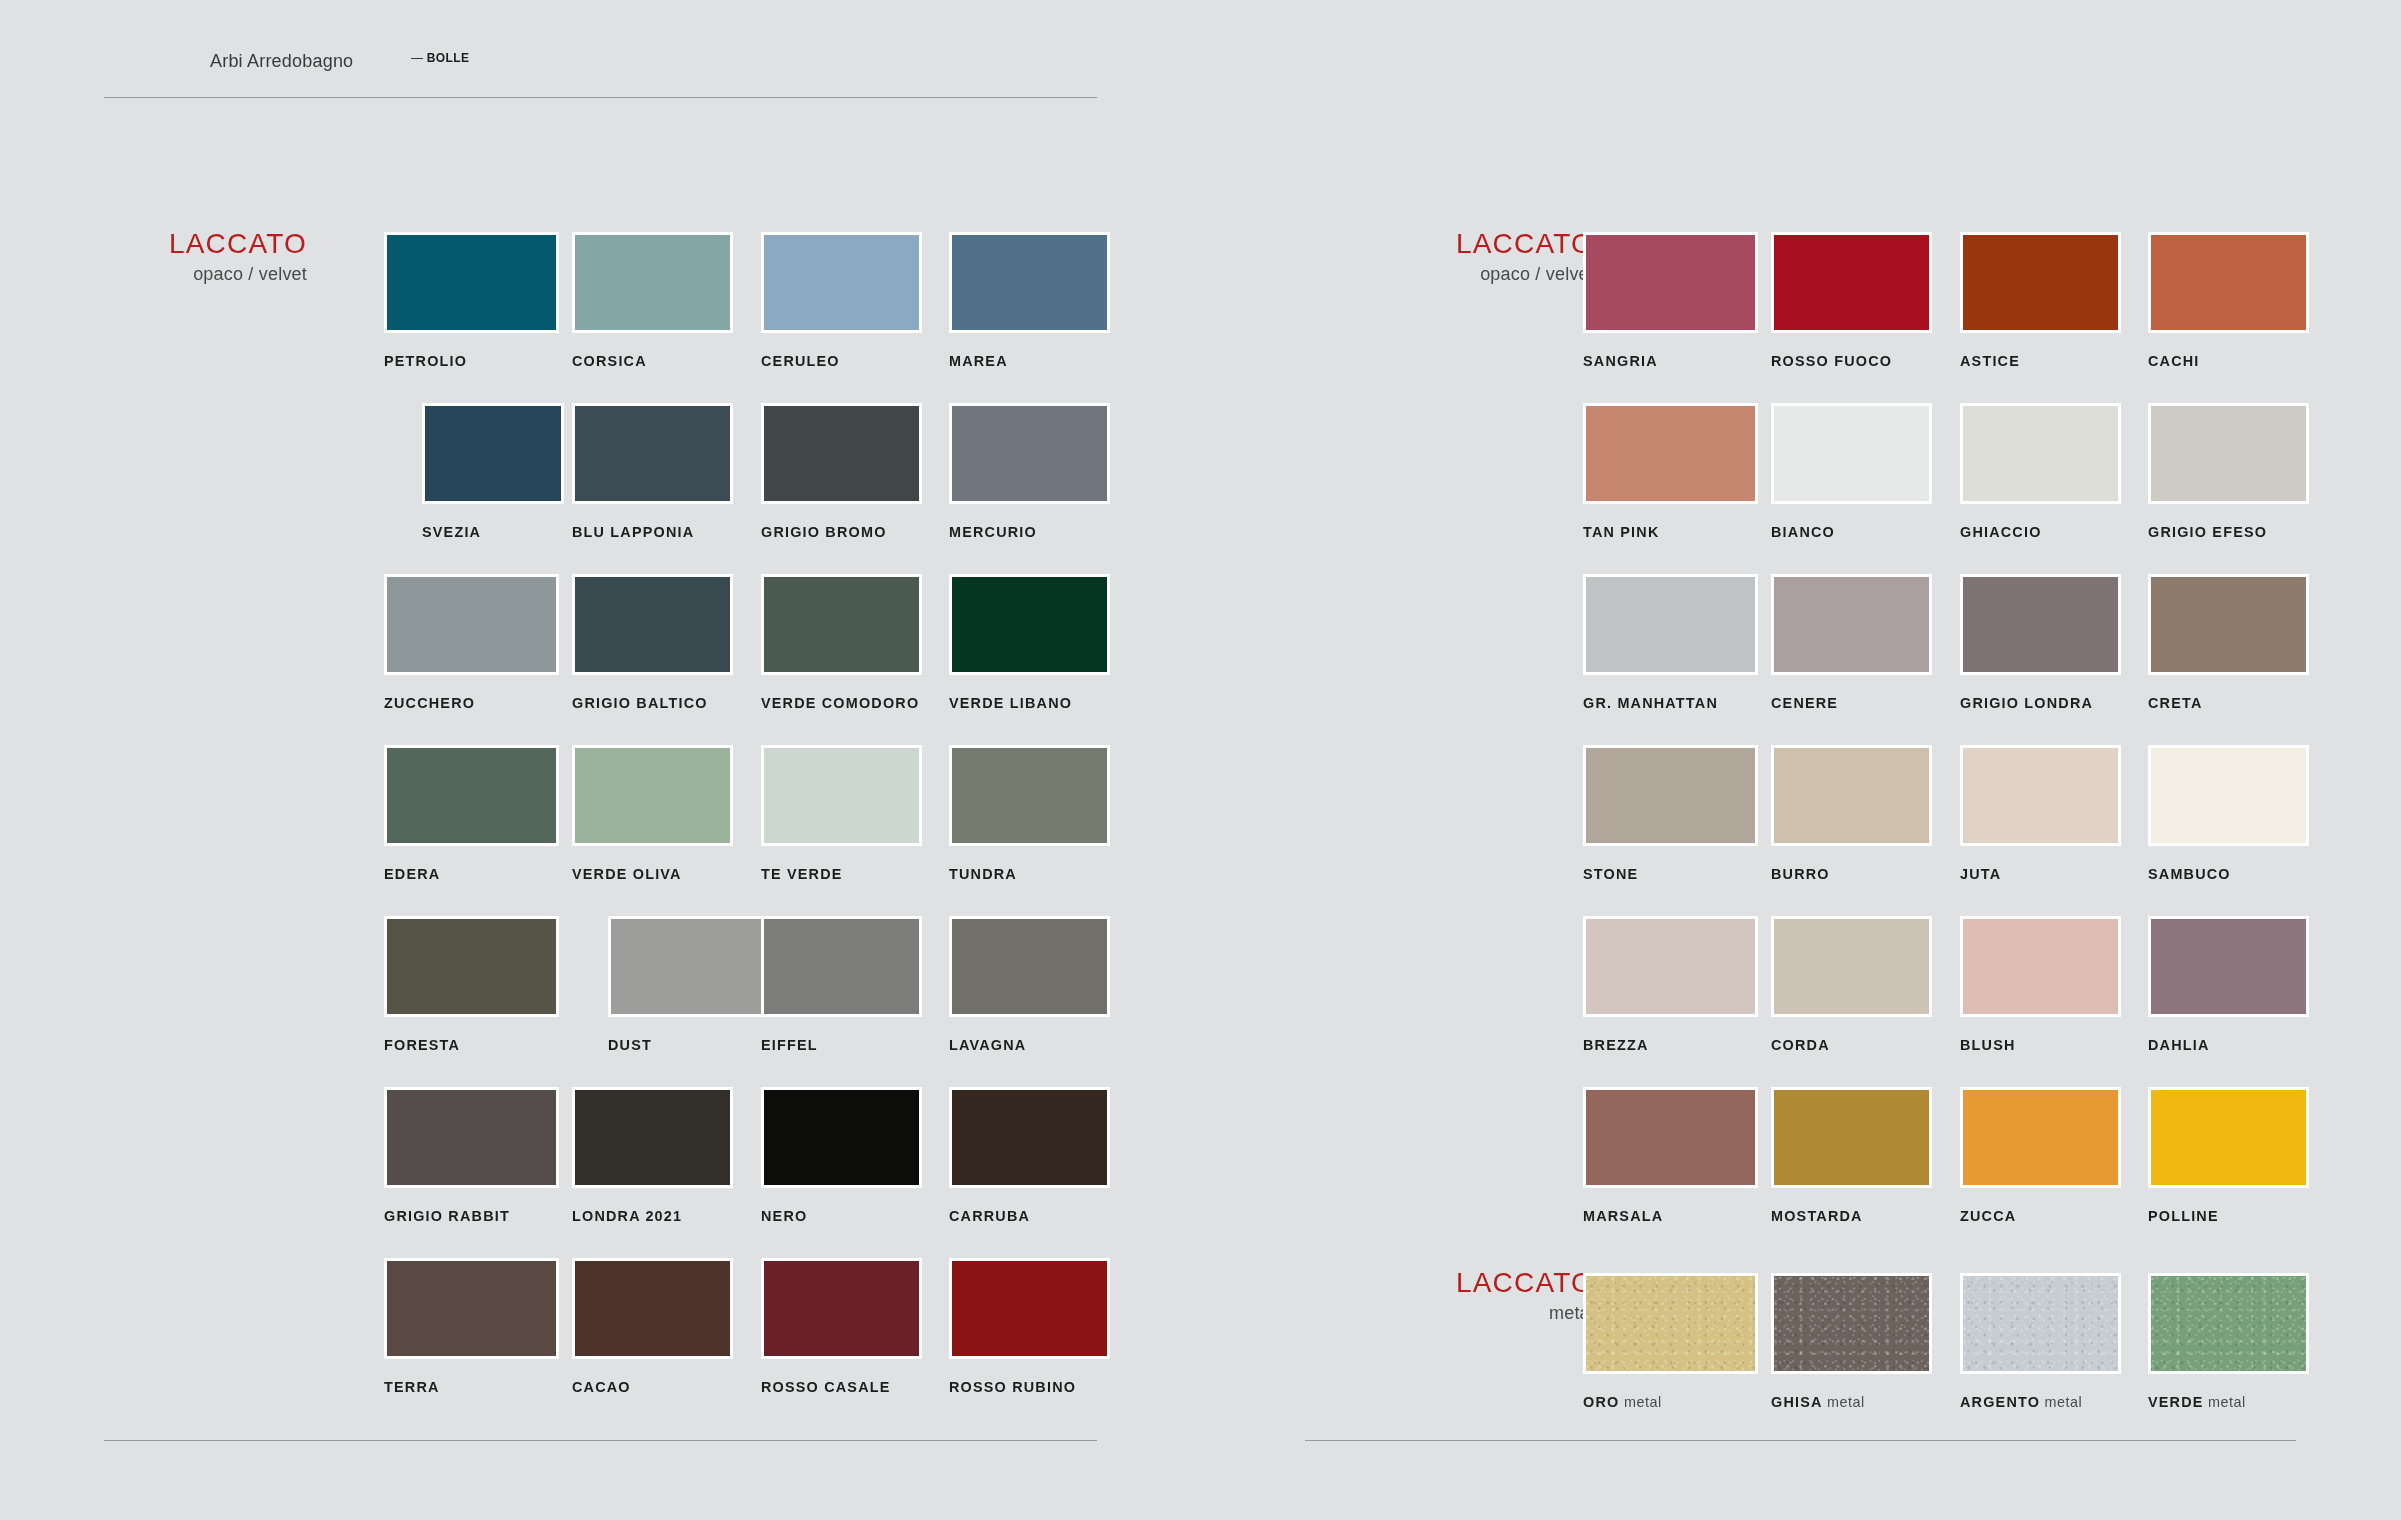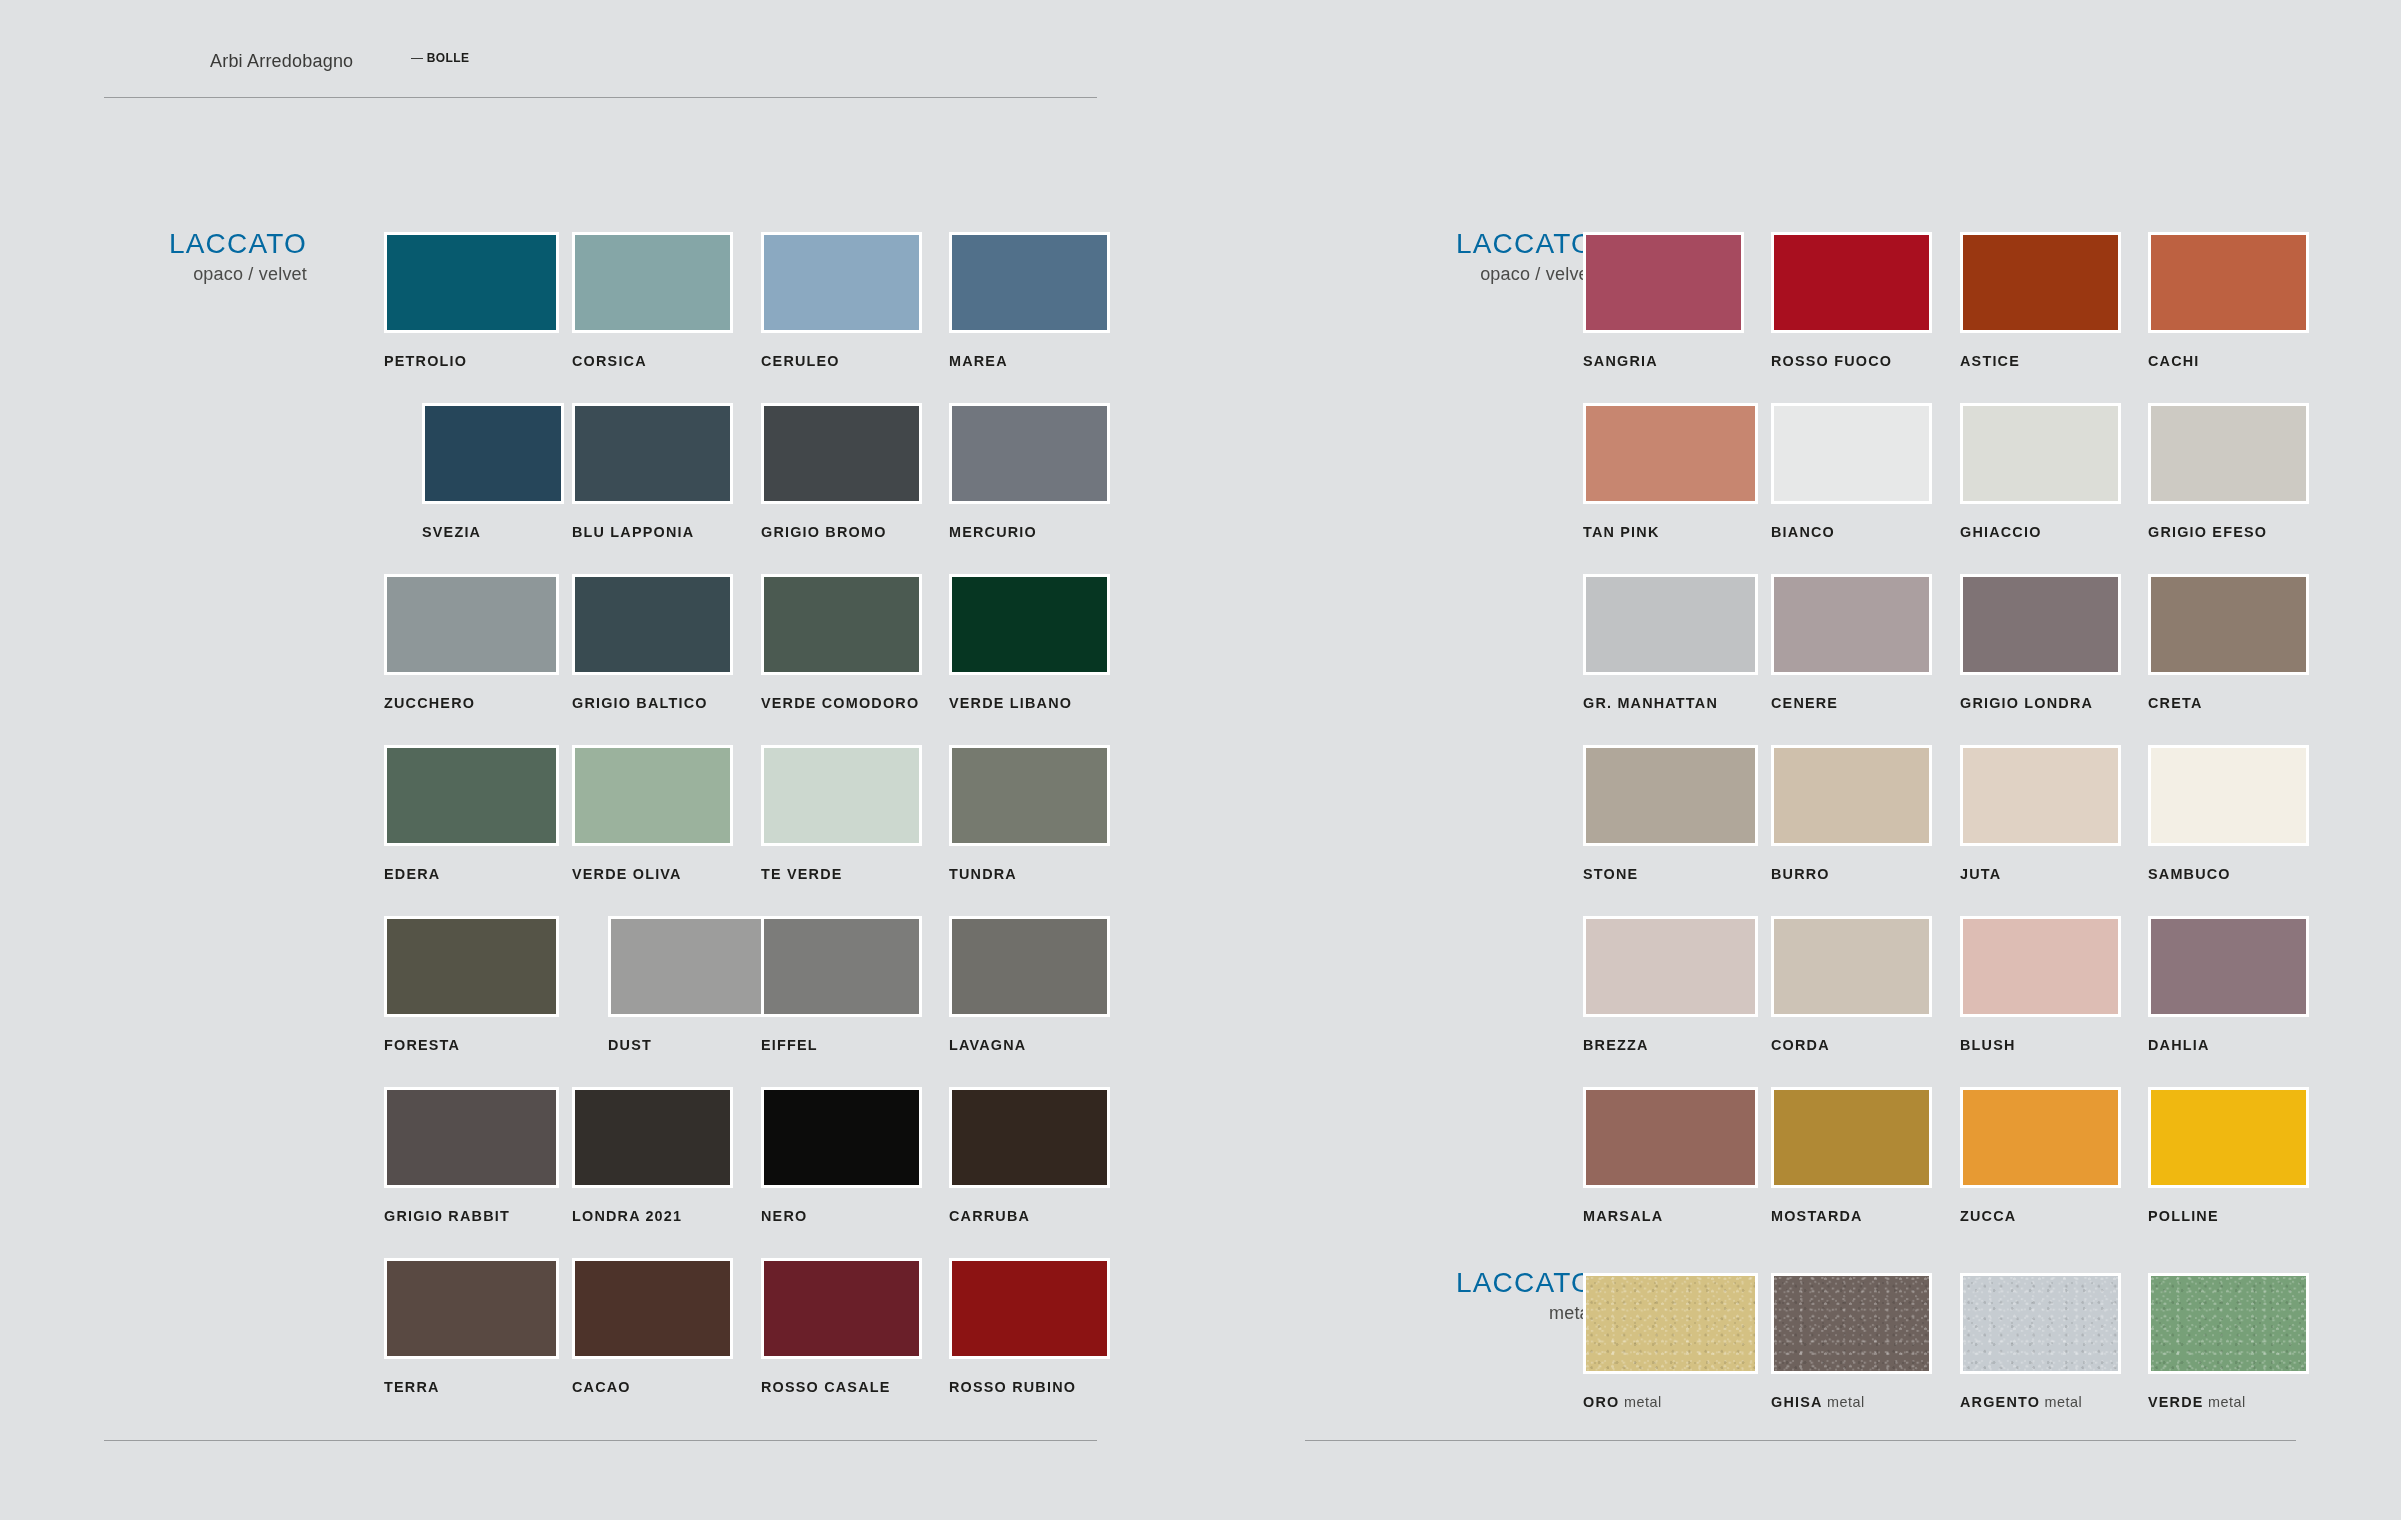--- a/index.html
+++ b/index.html
@@ -111,21 +111,21 @@
   
   .group-title {
     position: absolute;
     width: 307px;
     text-align: right;
   }
   .group-title .gt-main {
     font-size: 28px;
     font-weight: 400;
     letter-spacing: 1.2px;
-    color: #0369a1;
+    color: #b91c1c;
     line-height: 1.05;
   }
   .group-title .gt-sub {
     font-size: 18px;
     font-weight: 400;
     letter-spacing: 0.2px;
     color: #4a4a48;
     margin-top: 6.7px;
     line-height: 1.05;
   }
@@ -339,21 +339,21 @@
   <div class="page page-right">
 
 
     <div class="group-title" style="left: 86px; top: 229px;">
       <div class="gt-main">LACCATO</div>
       <div class="gt-sub">opaco / velvet</div>
     </div>
 
     <div class="grid" id="grid-right-0" style="left: 382px; top: 232px;">
         <div class="swatch-row">
-          <div class="cell" style="left: 0px; width: 161px;">
+          <div class="cell" style="left: 0px; width: 175px;">
             <div class="chip" style="background: rgb(166, 74, 95);"></div>
             <div class="chip-label"><span>SANGRIA</span></div>
           </div>
           <div class="cell" style="left: 188px; width: 161px;">
             <div class="chip" style="background: rgb(169, 15, 31);"></div>
             <div class="chip-label"><span>ROSSO FUOCO</span></div>
           </div>
           <div class="cell" style="left: 377px; width: 161px;">
             <div class="chip" style="background: rgb(154, 55, 17);"></div>
             <div class="chip-label"><span>ASTICE</span></div>

